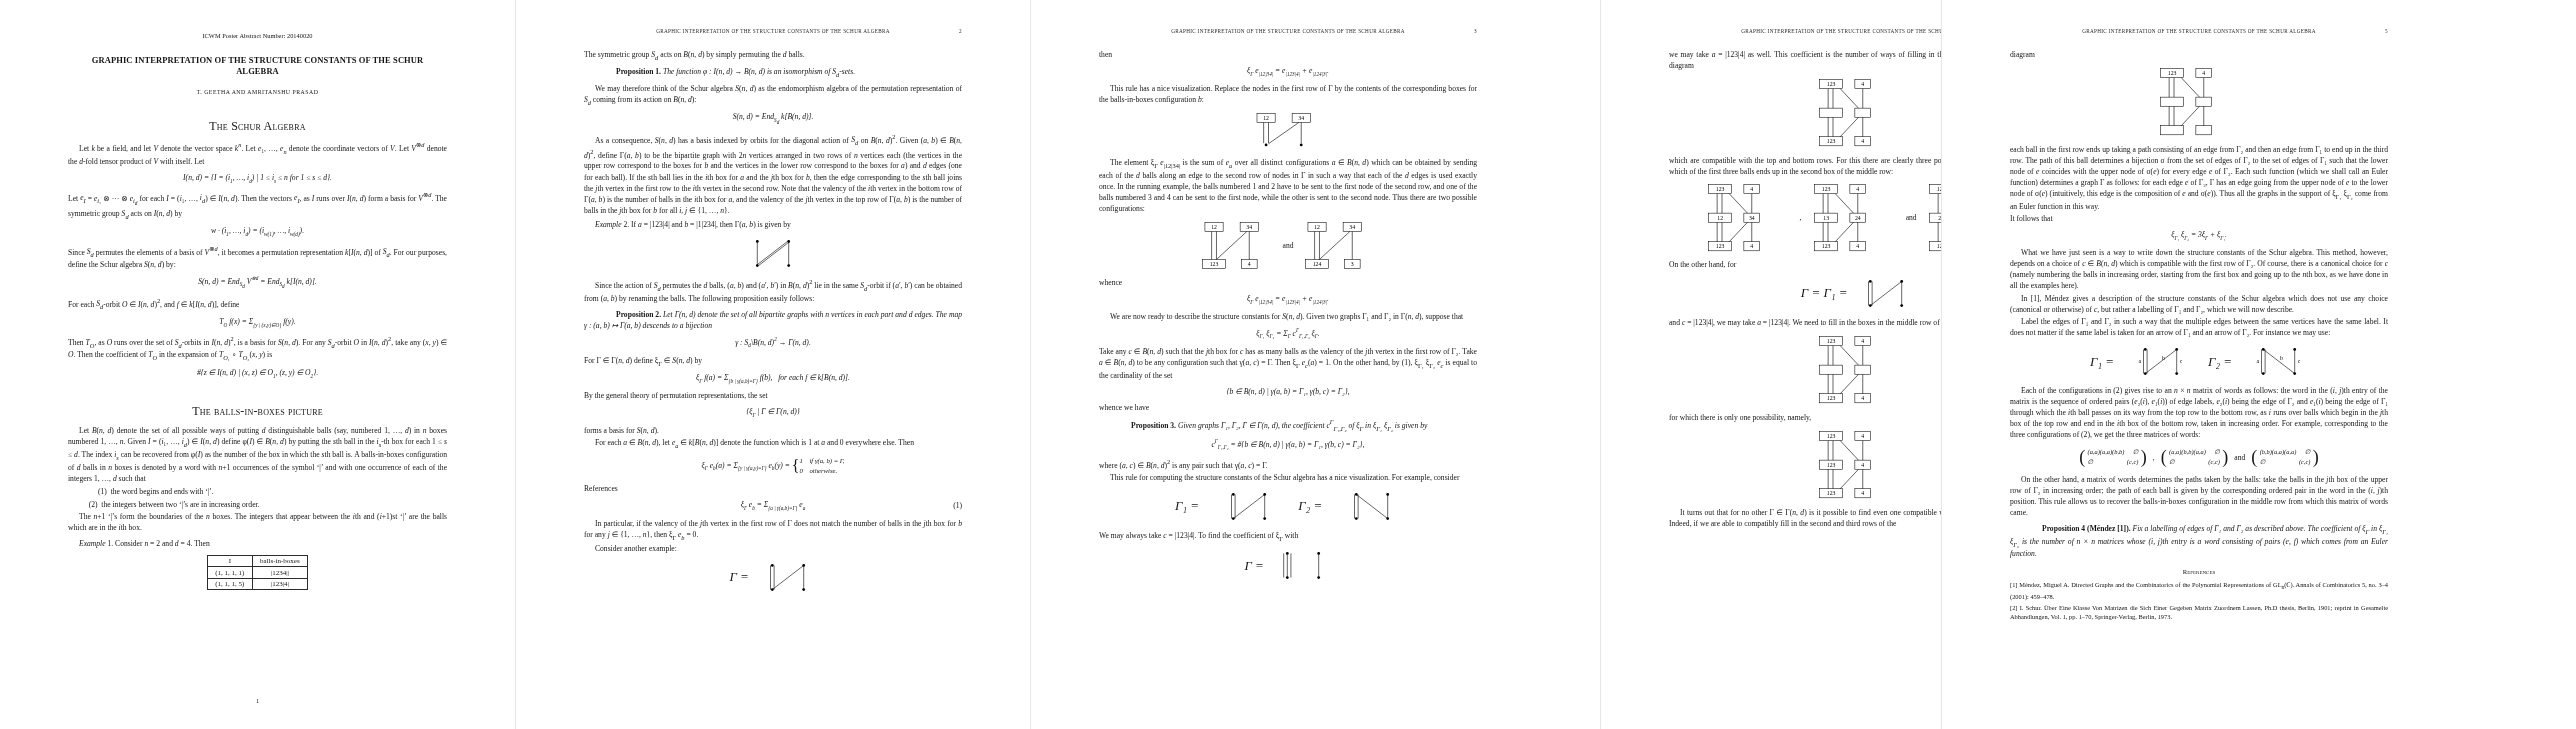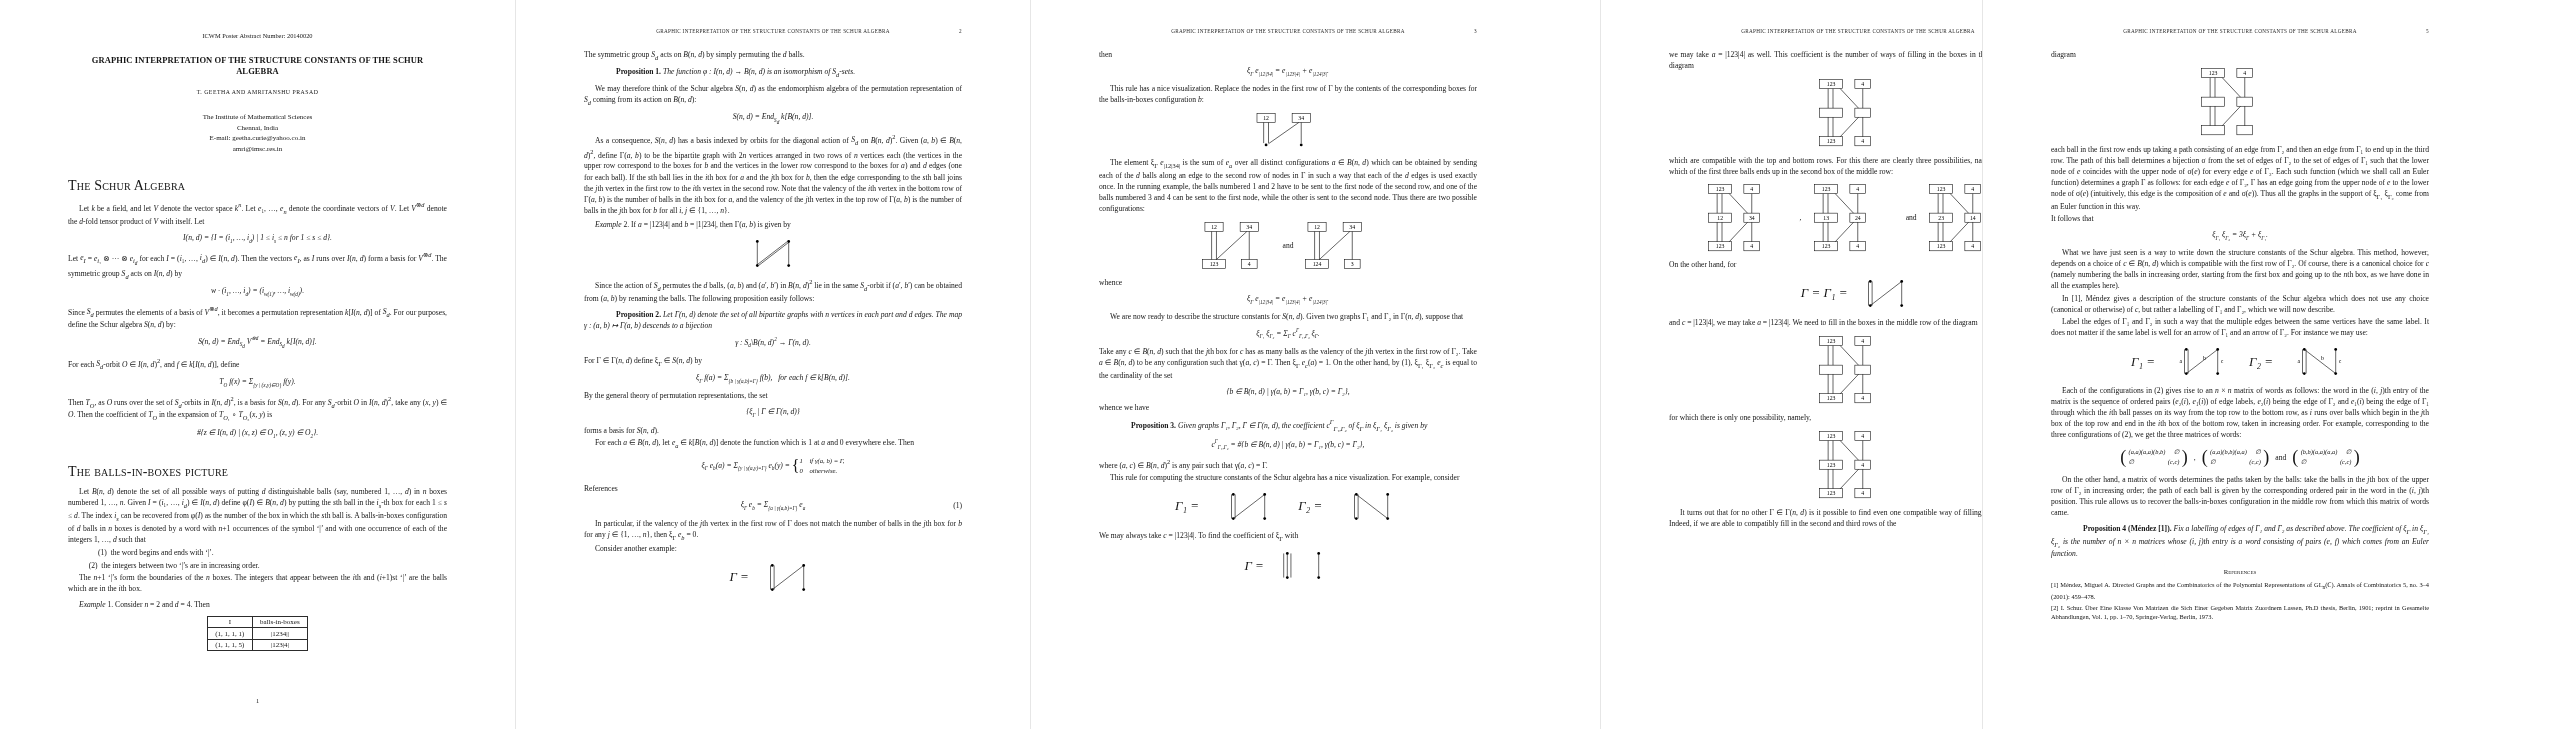--- a/index.html
+++ b/index.html
@@ -7,39 +7,39 @@
   body {
     width:2576px; height:729px; position:relative;
     background:#ffffff; color:#141414;
     font-family:"Liberation Serif", serif;
   }
   .sheet {
     position:absolute; top:0; width:515px; height:729px;
     background:#ffffff; padding:28px 68px 0 68px; overflow:hidden;
   }
   .sheet.sep { border-left:0.6px solid #e6e6e6; }
-  #s1{left:0} #s2{left:515px} #s3{left:1030px} #s4{left:1600px} #s5{left:1982px}
+  #s1{left:0} #s2{left:515px} #s3{left:1030px} #s4{left:1600px} #s5{left:1941px}
 
   .arxiv-stamp {
     position:absolute; left:-340px; top:354px; width:729px; height:29px;
     transform:rotate(-90deg); text-align:center;
     font-size:24px; color:#3d3d3d; letter-spacing:0.6px; white-space:nowrap;
   }
 
   .runhead { position:relative; text-align:center; font-size:5.2px; letter-spacing:0.3px;
     color:#2a2a2a; margin-bottom:14.6px; }
   .runhead .pno { position:absolute; right:0; top:0; }
 
   .poster { font-size:6.4px; text-align:center; margin:3.6px 0 16px; }
   .title  { font-size:8.5px; font-weight:bold; text-align:center; line-height:1.4;
             margin:0 16px 11px; letter-spacing:0.1px; }
   .authors{ font-size:5.8px; text-align:center; letter-spacing:0.5px; margin-bottom:17px; }
   .affil  { font-size:7px; text-align:center; line-height:1.5; margin-bottom:13.4px; }
-  .sec    { font-size:14px; font-weight:normal; font-variant:small-caps; letter-spacing:0.2px;
-            margin:24px 0 6px; }
+  .sec    { font-size:12px; font-weight:normal; font-variant:small-caps; letter-spacing:0.2px;
+            text-align:center; margin:24px 0 6px; }
 
   p { margin:0 0 1.2px 0; text-align:justify; font-size:7.6px; line-height:1.46; }
   .pind { text-indent:11px; }
 
   .eqrow { display:flex; align-items:center; margin:4.9px 0; }
   .eqrow .sp { flex:1; }
   .eq { text-align:center; font-size:7.6px; font-style:italic; line-height:1.5; }
   .eq sub, .eq sup { font-size:5.2px; font-style:italic; }
   .eqno { font-size:7.6px; }
   .eqrow .spn { flex:1; text-align:right; }
@@ -75,26 +75,20 @@
 </style>
 </head>
 <body>
 
 <div class="arxiv-stamp">arXiv:1409.1414v1  [math.RT]  4 Sep 2014</div>
 
 <div class="sheet" id="s1">
   <div class="poster">ICWM Poster Abstract Number: 20140020</div>
   <div class="title">GRAPHIC INTERPRETATION OF THE STRUCTURE CONSTANTS OF THE SCHUR ALGEBRA</div>
   <div class="authors">T. GEETHA AND AMRITANSHU PRASAD</div>
-  <div class="affil">
-    <div>The Institute of Mathematical Sciences</div>
-    <div>Chennai, India</div>
-    <div>E-mail: geetha.curie@yahoo.co.in</div>
-    <div>amri@imsc.res.in</div>
-  </div>
   <div class="sec">The Schur Algebra</div>
   <p class="pind">Let <i>k</i> be a field, and let <i>V</i> denote the vector space <i>k<sup>n</sup></i>. Let <i>e</i>₁, …, <i>e<sub>n</sub></i> denote the coordinate vectors of <i>V</i>. Let <i>V</i><sup>⊗<i>d</i></sup> denote the <i>d</i>-fold tensor product of <i>V</i> with itself. Let</p>
   <div class="eqrow">
       <span class="sp"></span>
       <span class="eq">I(n, d) = {I = (i<sub>1</sub>, …, i<sub>d</sub>) | 1 ≤ i<sub>s</sub> ≤ n for 1 ≤ s ≤ d}.</span>
       <span class="sp"></span>
     </div>
   <p>Let <i>e<sub>I</sub></i> = <i>e</i><sub><i>i</i>₁</sub> ⊗ ⋯ ⊗ <i>e</i><sub><i>i<sub>d</sub></i></sub> for each <i>I</i> = (<i>i</i>₁, …, <i>i<sub>d</sub></i>) ∈ <i>I</i>(<i>n</i>, <i>d</i>). Then the vectors <i>e<sub>I</sub></i>, as <i>I</i> runs over <i>I</i>(<i>n</i>, <i>d</i>) form a basis for <i>V</i><sup>⊗<i>d</i></sup>. The symmetric group <i>S<sub>d</sub></i> acts on <i>I</i>(<i>n</i>, <i>d</i>) by</p>
   <div class="eqrow">
       <span class="sp"></span>
@@ -541,21 +535,21 @@
   </div>
   <p>each ball in the first row ends up taking a path consisting of an edge from Γ₂ and then an edge from Γ₁ to end up in the third row. The path of this ball determines a bijection σ from the set of edges of Γ₂ to the set of edges of Γ₁ such that the lower node of <i>e</i> coincides with the upper node of σ(<i>e</i>) for every edge <i>e</i> of Γ₂. Each such function (which we shall call an Euler function) determines a graph Γ as follows: for each edge <i>e</i> of Γ₂, Γ has an edge going from the upper node of <i>e</i> to the lower node of σ(<i>e</i>) (intuitively, this edge is the composition of <i>e</i> and σ(<i>e</i>)). Thus all the graphs in the support of ξ<sub>Γ₁</sub> ξ<sub>Γ₂</sub> come from an Euler function in this way.</p>
   <p>It follows that</p>
   <div class="eqrow">
       <span class="sp"></span>
       <span class="eq">ξ<sub>Γ₁</sub> ξ<sub>Γ₂</sub> = 3ξ<sub>Γ</sub> + ξ<sub>Γ₁</sub>.</span>
       <span class="sp"></span>
     </div>
   <p class="pind">What we have just seen is a way to write down the structure constants of the Schur algebra. This method, however, depends on a choice of <i>c</i> ∈ <i>B</i>(<i>n</i>, <i>d</i>) which is compatible with the first row of Γ₂. Of course, there is a canonical choice for <i>c</i> (namely numbering the balls in increasing order, starting from the first box and going up to the <i>n</i>th box, as we have done in all the examples here).</p>
   <p class="pind">In [1], Méndez gives a description of the structure constants of the Schur algebra which does not use any choice (canonical or otherwise) of <i>c</i>, but rather a labelling of Γ₁ and Γ₂, which we will now describe.</p>
-  <p class="pind">Label the edges of Γ₁ and Γ₂ in such a way that the multiple edges between the same vertices have the same label. It does not matter if the same label is well for an arrow of Γ₁ and an arrow of Γ₂. For instance we may use:</p>
+  <p class="pind">Label the edges of Γ₁ and Γ₂ in such a way that the multiple edges between the same vertices have the same label. It does not matter if the same label is taken for an arrow of Γ₁ and an arrow of Γ₂. For instance we may use:</p>
   <div class="dgrow" style="gap:18px">
     <span class="dlab">Γ₁ =</span>
     <svg class="dg" width="58" height="35" viewBox="0 0 96 58">
         <line x1="19" y1="9" x2="19" y2="49"></line>
         <line x1="25" y1="9" x2="25" y2="49"></line>
         <line x1="74" y1="9" x2="22" y2="49"></line>
         <line x1="74" y1="9" x2="74" y2="49"></line>
         <circle cx="22" cy="9" r="2.3"></circle>
         <circle cx="74" cy="9" r="2.3"></circle>
         <circle cx="22" cy="49" r="2.3"></circle>

